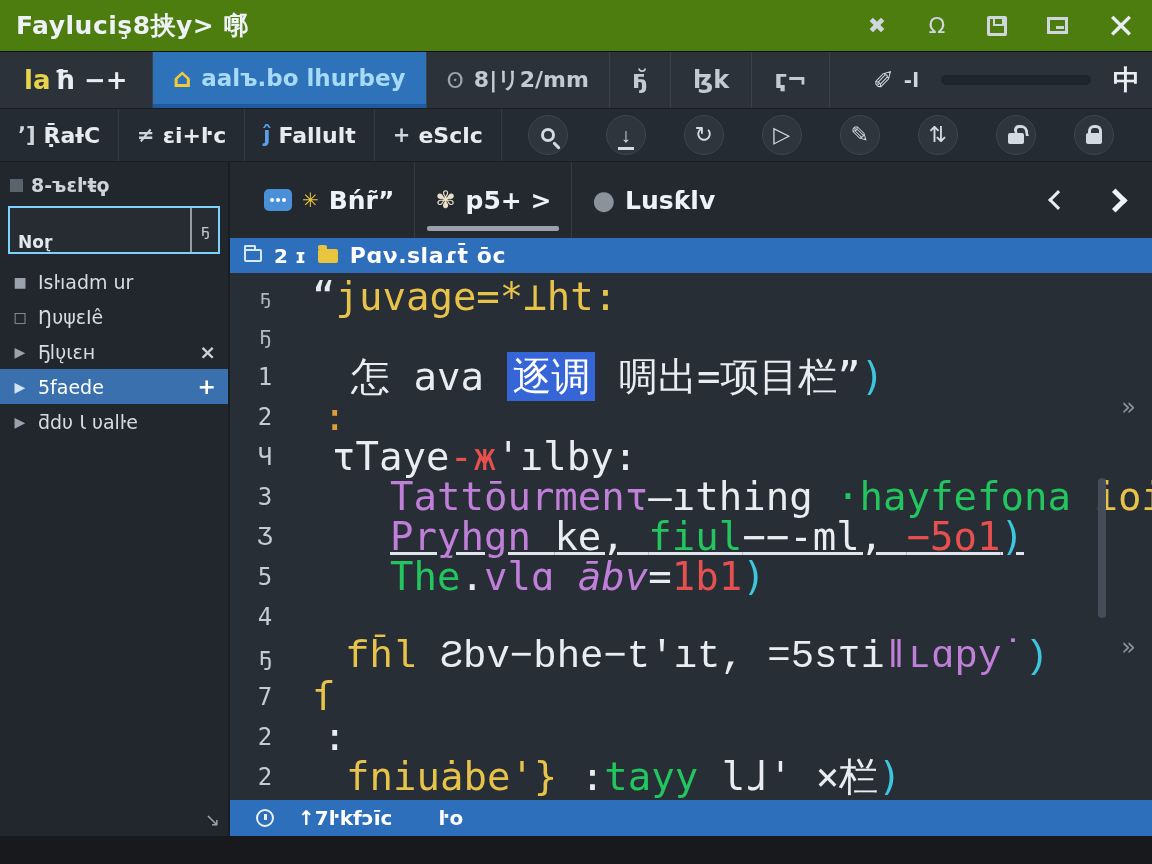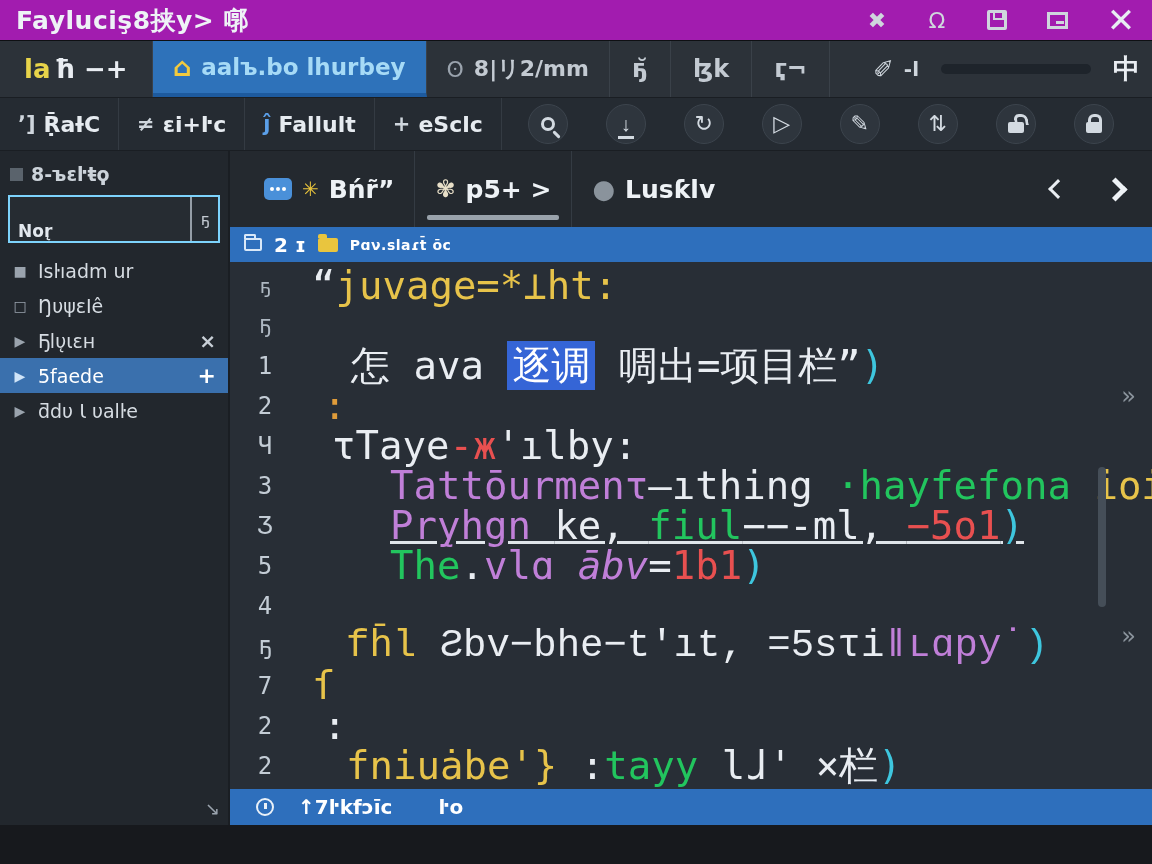--- a/index.html
+++ b/index.html
@@ -1,21 +1,21 @@
 <!DOCTYPE html>
 <html><head>
 <meta charset="utf-8">
 <style>
   * { margin:0; padding:0; box-sizing:border-box; }
   html,body { width:1152px; height:864px; overflow:hidden; }
   body { background:#17191d; font-family:"DejaVu Sans", sans-serif; color:#dfe5ea; }
   .app { width:1152px; height:864px; display:flex; flex-direction:column; }
 
   
-  .titlebar { height:41px; background:#a21caf; display:flex; align-items:center; padding:0 16px; border-bottom:1px solid #0e1013; }
+  .titlebar { height:52px; background:#4d7c0f; display:flex; align-items:center; padding:0 16px; border-bottom:1px solid #0e1013; }
   .tb-title { font-size:25px; font-weight:bold; color:#eef2f6; letter-spacing:.5px; white-space:nowrap; }
   .tb-controls { margin-left:auto; display:flex; align-items:center; gap:30px; }
   .tbi { color:#cfd6dd; font-size:22px; min-width:30px; height:36px; display:flex; align-items:center; justify-content:center; cursor:pointer; }
   .tbi.close { font-size:34px; font-weight:bold; color:#e8edf2; margin-left:4px; }
   .floppy { width:20px; height:20px; border:3px solid #cfd6dd; border-radius:2px; position:relative; display:block; }
   .floppy::before { content:""; position:absolute; top:-1px; left:3px; width:7px; height:6px; border:2px solid #cfd6dd; border-top:none; }
   .winicon { width:21px; height:17px; border:3px solid #cfd6dd; position:relative; display:block; }
   .winicon::before { content:""; position:absolute; right:1px; bottom:2px; width:8px; height:3px; background:#cfd6dd; }
 
   
@@ -86,21 +86,21 @@
   .chev { display:block; }
   .chev-l { width:14px; height:14px; border-left:3px solid #e9edf2; border-bottom:3px solid #e9edf2; transform:rotate(45deg); cursor:pointer; }
   .chev-r { width:17px; height:17px; border-top:5px solid #eef2f6; border-right:5px solid #eef2f6; transform:rotate(45deg); cursor:pointer; }
 
   .filebar { height:35px; flex:none; background:#2e6fbc; display:flex; align-items:center; gap:12px; padding-left:14px; cursor:pointer; }
   .folder-outline { position:relative; width:18px; height:13px; border:2px solid #d9e8f8; border-radius:2px; display:block; }
   .folder-outline::before { content:""; position:absolute; top:-6px; left:-2px; width:8px; height:3px; border:2px solid #d9e8f8; border-bottom:none; border-radius:2px 2px 0 0; }
   .folder-yellow { position:relative; width:20px; height:14px; background:#e9c53e; border-radius:2px; display:block; }
   .folder-yellow::before { content:""; position:absolute; top:-4px; left:0; width:9px; height:4px; background:#e9c53e; border-radius:2px 2px 0 0; }
   .fb-count { color:#fff; font-size:20px; font-weight:bold; }
-  .fb-name { color:#fff; font-size:14px; font-weight:bold; letter-spacing:.5px; }
+  .fb-name { color:#fff; font-size:22px; font-weight:bold; letter-spacing:.5px; }
 
   .codearea { flex:1; display:flex; position:relative; padding-top:4px; overflow:hidden; }
   .gutter { width:70px; flex:none; }
   .gcell { height:40px; line-height:40px; text-align:center; color:#c3ccd5; font-size:24px; font-family:"DejaVu Sans Mono", monospace; }
   .gcell.gicon { color:#aeb8c2; font-size:20px; }
   .codelines { flex:1; min-width:0; overflow:hidden; }
   .code-line { height:40px; line-height:40px; white-space:pre; font-family:"DejaVu Sans Mono", monospace; font-size:39px; }
   .seg-yellow { color:#e7c34a; }
   .seg-white { color:#e9edf2; }
   .seg-purple { color:#c07fd8;margin-top:36px; }

